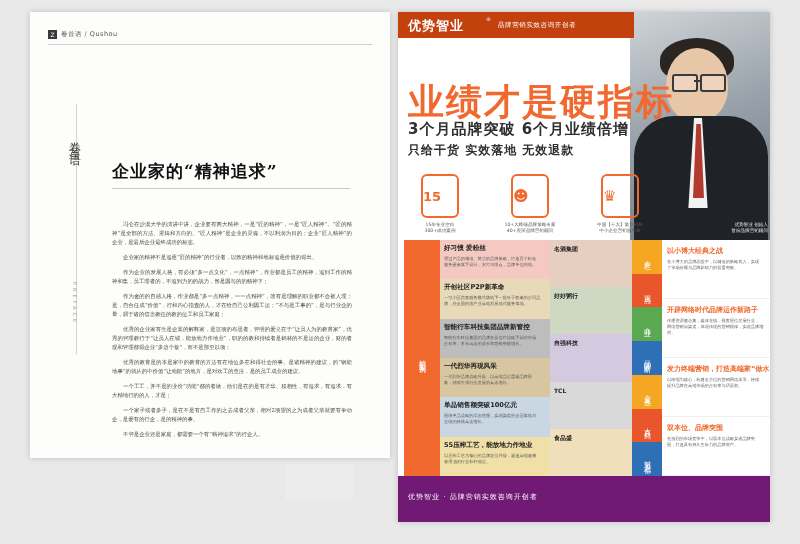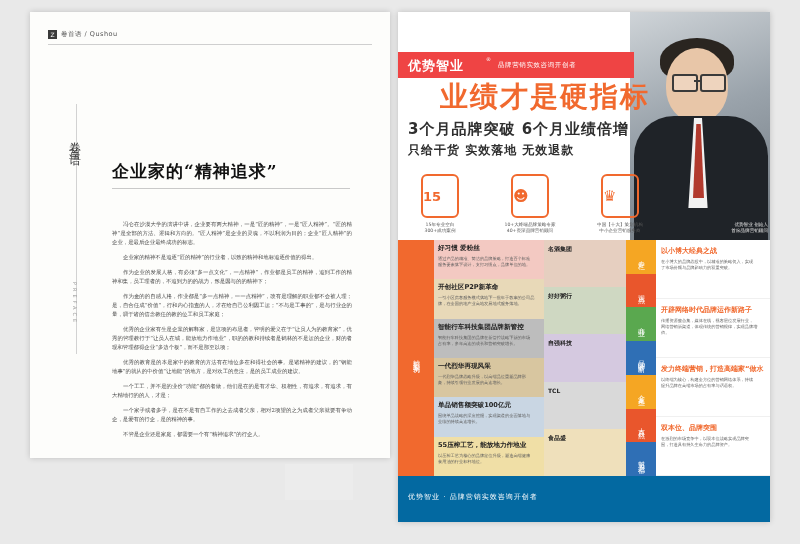--- a/index.html
+++ b/index.html
@@ -44,62 +44,62 @@
   .man-hair{position:absolute;left:30px;top:26px;width:74px;height:44px;border-radius:50% 50% 40% 40%;background:#2a2520;}
   .man-glassL{position:absolute;left:42px;top:62px;width:22px;height:14px;border:2px solid #3a3a3a;border-radius:3px;background:rgba(255,255,255,.25);}
   .man-glassR{position:absolute;left:70px;top:62px;width:22px;height:14px;border:2px solid #3a3a3a;border-radius:3px;background:rgba(255,255,255,.25);}
   .man-bridge{position:absolute;left:64px;top:68px;width:8px;height:2px;background:#3a3a3a;}
   .man-body{position:absolute;left:4px;top:104px;width:134px;height:124px;background:#1f2328;border-radius:40px 40px 0 0;}
   .man-shirt{position:absolute;left:48px;top:106px;width:40px;height:90px;background:#f2f2f2;
      clip-path:polygon(40% 0,60% 0,74% 100%,26% 100%);}
   .man-tie{position:absolute;left:63px;top:112px;width:11px;height:74px;background:#b23a2e;
      clip-path:polygon(30% 0,70% 0,100% 100%,0 100%);}
 
-  .brandbar{position:absolute;left:0;top:0;width:236px;height:26px;background:#ef4444;margin-top:40px;}
+  .brandbar{position:absolute;left:0;top:0;width:236px;height:26px;background:#c2410c;}
   .brandbar .bname{position:absolute;left:10px;top:5px;font-size:13px;font-weight:bold;color:#fff;letter-spacing:1px;}
   .brandbar .breg{position:absolute;left:88px;top:4px;font-size:5px;color:#fff;}
   .brandbar .bsub{position:absolute;left:100px;top:9px;font-size:6.5px;color:#fff;letter-spacing:.6px;}
 
-  .hero-h1{position:absolute;left:10px;top:66px;font-size:28px;font-weight:bold;color:#f1692e;letter-spacing:2px;
-      font-family:"DejaVu Serif","Liberation Serif",serif;margin-left:32px;}
+  .hero-h1{position:absolute;left:10px;top:66px;font-size:36px;font-weight:bold;color:#f1692e;letter-spacing:2px;
+      font-family:"DejaVu Serif","Liberation Serif",serif;}
   .hero-h2{position:absolute;left:10px;top:108px;font-size:15px;font-weight:bold;color:#2f2f2f;letter-spacing:1px;}
   .hero-h3{position:absolute;left:10px;top:130px;font-size:12px;font-weight:bold;color:#2f2f2f;letter-spacing:1px;}
 
   .badges{position:absolute;left:10px;top:162px;display:flex;gap:26px;}
   .badge{width:64px;text-align:center;}
   .badge .ring{width:34px;height:40px;margin:0 auto;border:2px solid #f1692e;border-radius:6px;position:relative;
     display:flex;align-items:center;justify-content:flex-start;}
   .badge .ring .num{font-size:13px;font-weight:bold;color:#f1692e;}
   .badge .ring .ico{font-size:15px;color:#f1692e;}
   .badge .cap{margin-top:4px;font-size:4.6px;line-height:6.4px;color:#5a5a5a;}
 
   .hero-side{position:absolute;right:2px;bottom:6px;width:136px;text-align:right;}
   .hero-side .nm{font-size:13px;font-weight:bold;color:#fff;letter-spacing:1px;}
   .hero-side .rl{font-size:4.6px;color:#e8e8e8;line-height:6px;}
 
   
-  .grid{position:absolute;left:0;top:228px;width:372px;height:236px;display:flex;}
+  .grid{position:absolute;left:0;top:228px;width:372px;height:236px;display:flex;padding-left:6px;}
   .col{display:flex;flex-direction:column;}
   .col-a{width:36px;}
   .col-b{width:110px;}
   .col-c{width:82px;}
   .col-d{width:30px;}
   .col-e{width:114px;}
 
   .tab{flex:1;display:flex;align-items:center;justify-content:center;color:#fff;font-size:7px;
      writing-mode:vertical-rl;letter-spacing:2px;}
   .cell{flex:1;position:relative;overflow:hidden;}
   .cell .ttl{position:absolute;left:4px;top:4px;right:4px;font-size:6.6px;font-weight:bold;color:#222;line-height:9px;}
   .cell .dsc{position:absolute;left:4px;top:16px;right:4px;font-size:4.2px;color:#5d5d5d;line-height:6px;}
 
   .txtcell{flex:1;padding:6px 5px;box-sizing:border-box;border-bottom:1px solid #f0f0f0;}
   .txtcell .ttl{font-size:7px;font-weight:bold;color:#f1692e;line-height:10px;}
   .txtcell .dsc{font-size:4.2px;color:#666;line-height:6.2px;margin-top:3px;}
 
-  .bottom-band{position:absolute;left:0;top:464px;width:372px;height:46px;background:#0369a1;}
+  .bottom-band{position:absolute;left:0;top:464px;width:372px;height:46px;background:#701a75;}
   .bottom-band .bt{position:absolute;left:10px;top:16px;font-size:7px;color:#fff;letter-spacing:1px;}
 </style>
 </head>
 <body>
 
 <div class="page">
 
   <div class="left-page">
     <div class="left-inner">
       <div class="lp-header">

